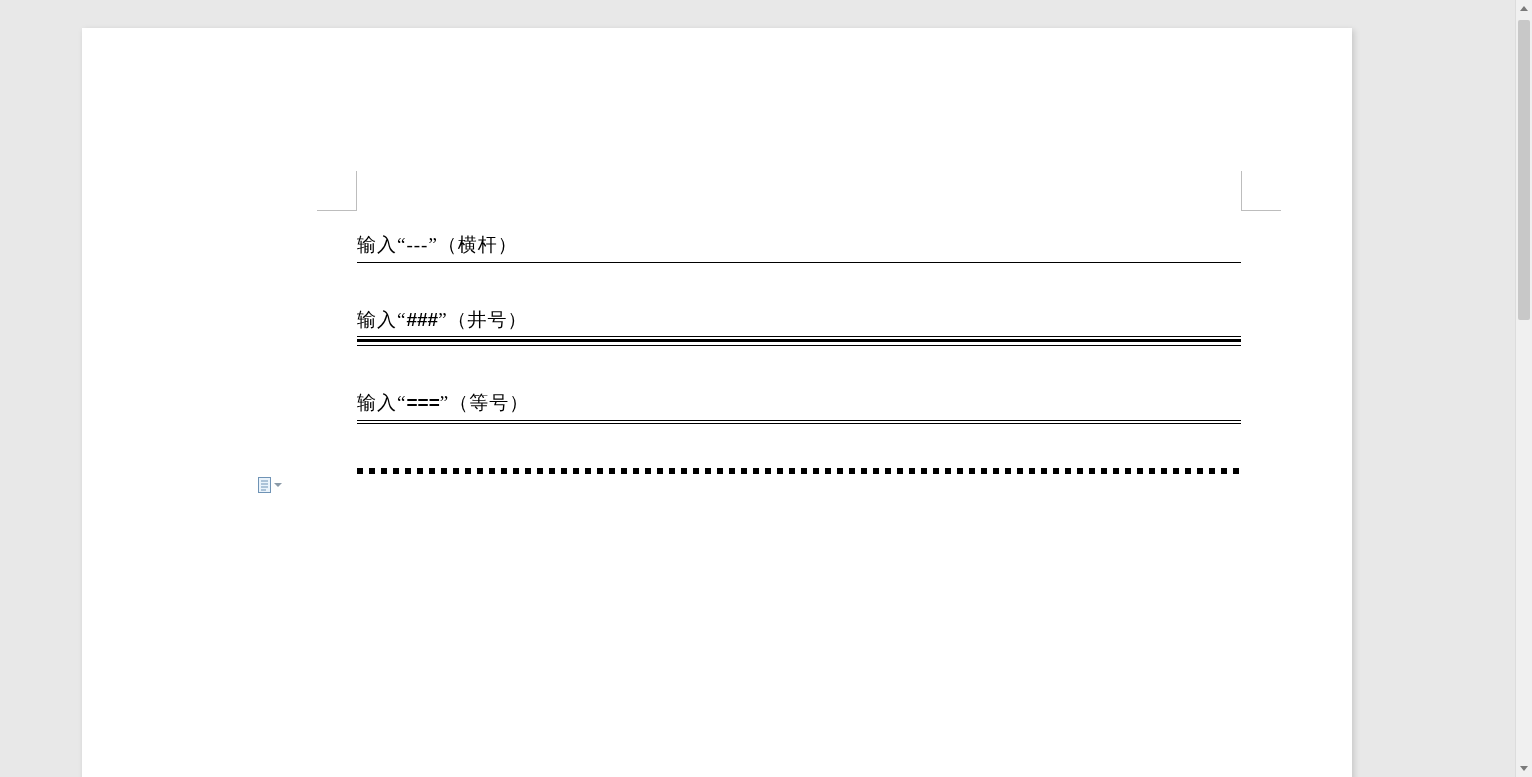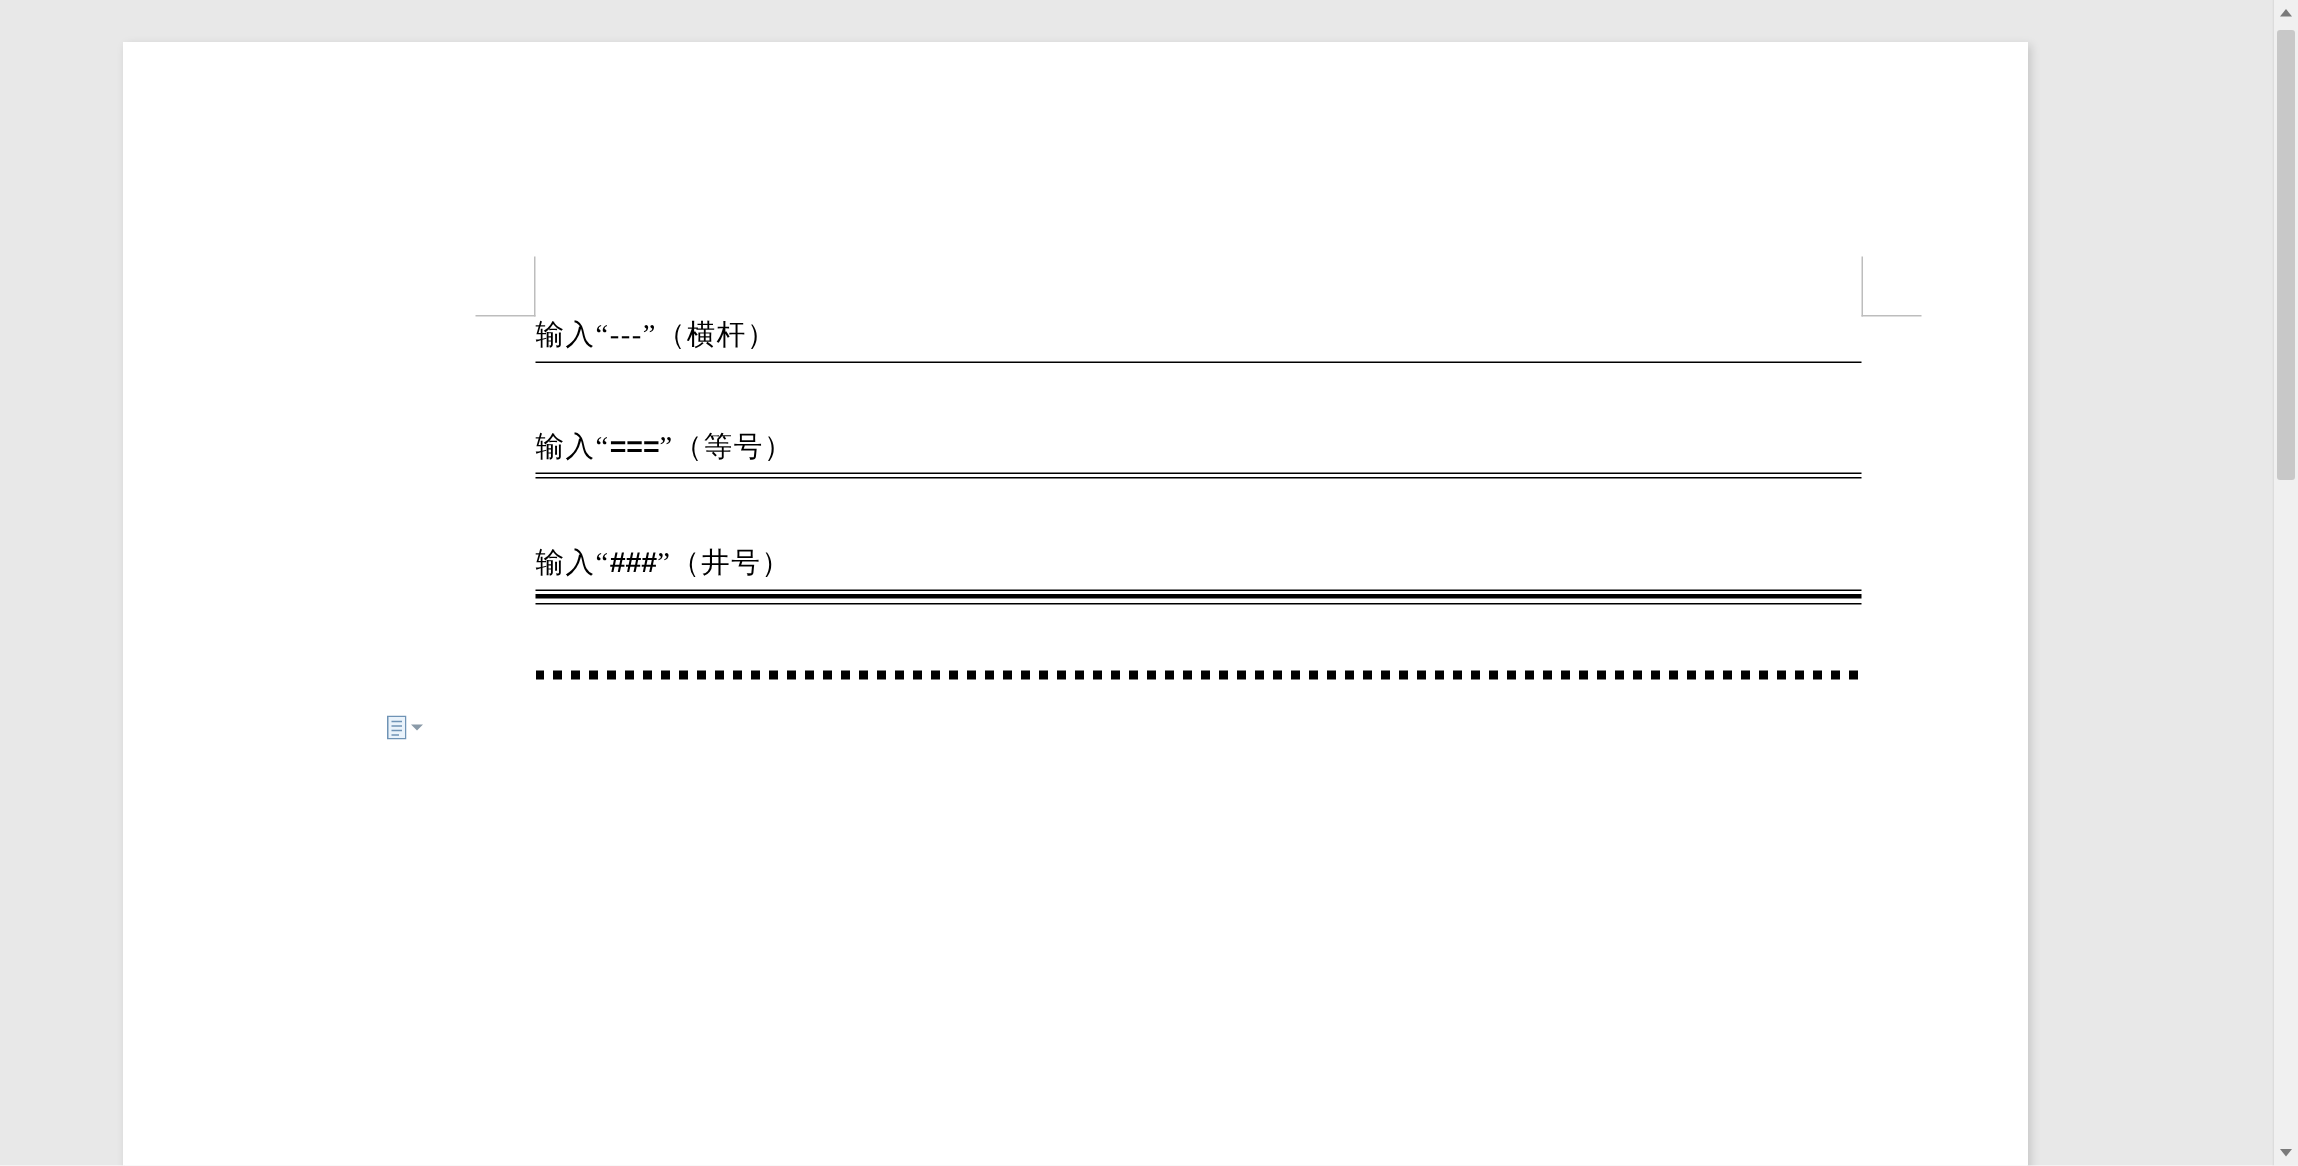--- a/index.html
+++ b/index.html
@@ -55,20 +55,21 @@
       left: 275px;
       top: 183px;
       width: 884px;
     }
     .para {
       font-size: 19px;
       color: #000;
       line-height: 1.4;
       letter-spacing: 1px;
       font-family: "SimSun", "Songti SC", serif;
+      margin-top: 21px;
     }
     .para .bold-seg {
       font-weight: bold;
       font-family: Arial, sans-serif;
       letter-spacing: 0;
     }
     .line-single {
       border-bottom: 1px solid #000;
       height: 0;
       margin-top: 3px;
@@ -202,32 +203,32 @@
 
     <div class="block">
       <div class="para">
         <span>输入“</span><span>---</span><span>”（横杆）</span>
       </div>
       <div class="line-single"></div>
     </div>
 
     <div class="block">
       <div class="para">
-        <span>输入“</span><span class="bold-seg">===</span><span>”（等号）</span>
-      </div>
-      <div class="line-double"></div>
-    </div>
-
-    <div class="block">
-      <div class="para">
         <span>输入“</span><span class="bold-seg">###</span><span>”（井号）</span>
       </div>
       <div class="line-triple">
           <div class="mid"></div>
         </div>
+    </div>
+
+    <div class="block">
+      <div class="para">
+        <span>输入“</span><span class="bold-seg">===</span><span>”（等号）</span>
+      </div>
+      <div class="line-double"></div>
     </div>
 
     <div class="block">
       <div class="line-dotted"></div>
     </div>
 
   </div>
 
   <div class="paste-options" title="粘贴选项">
     <span class="doc-icon">

